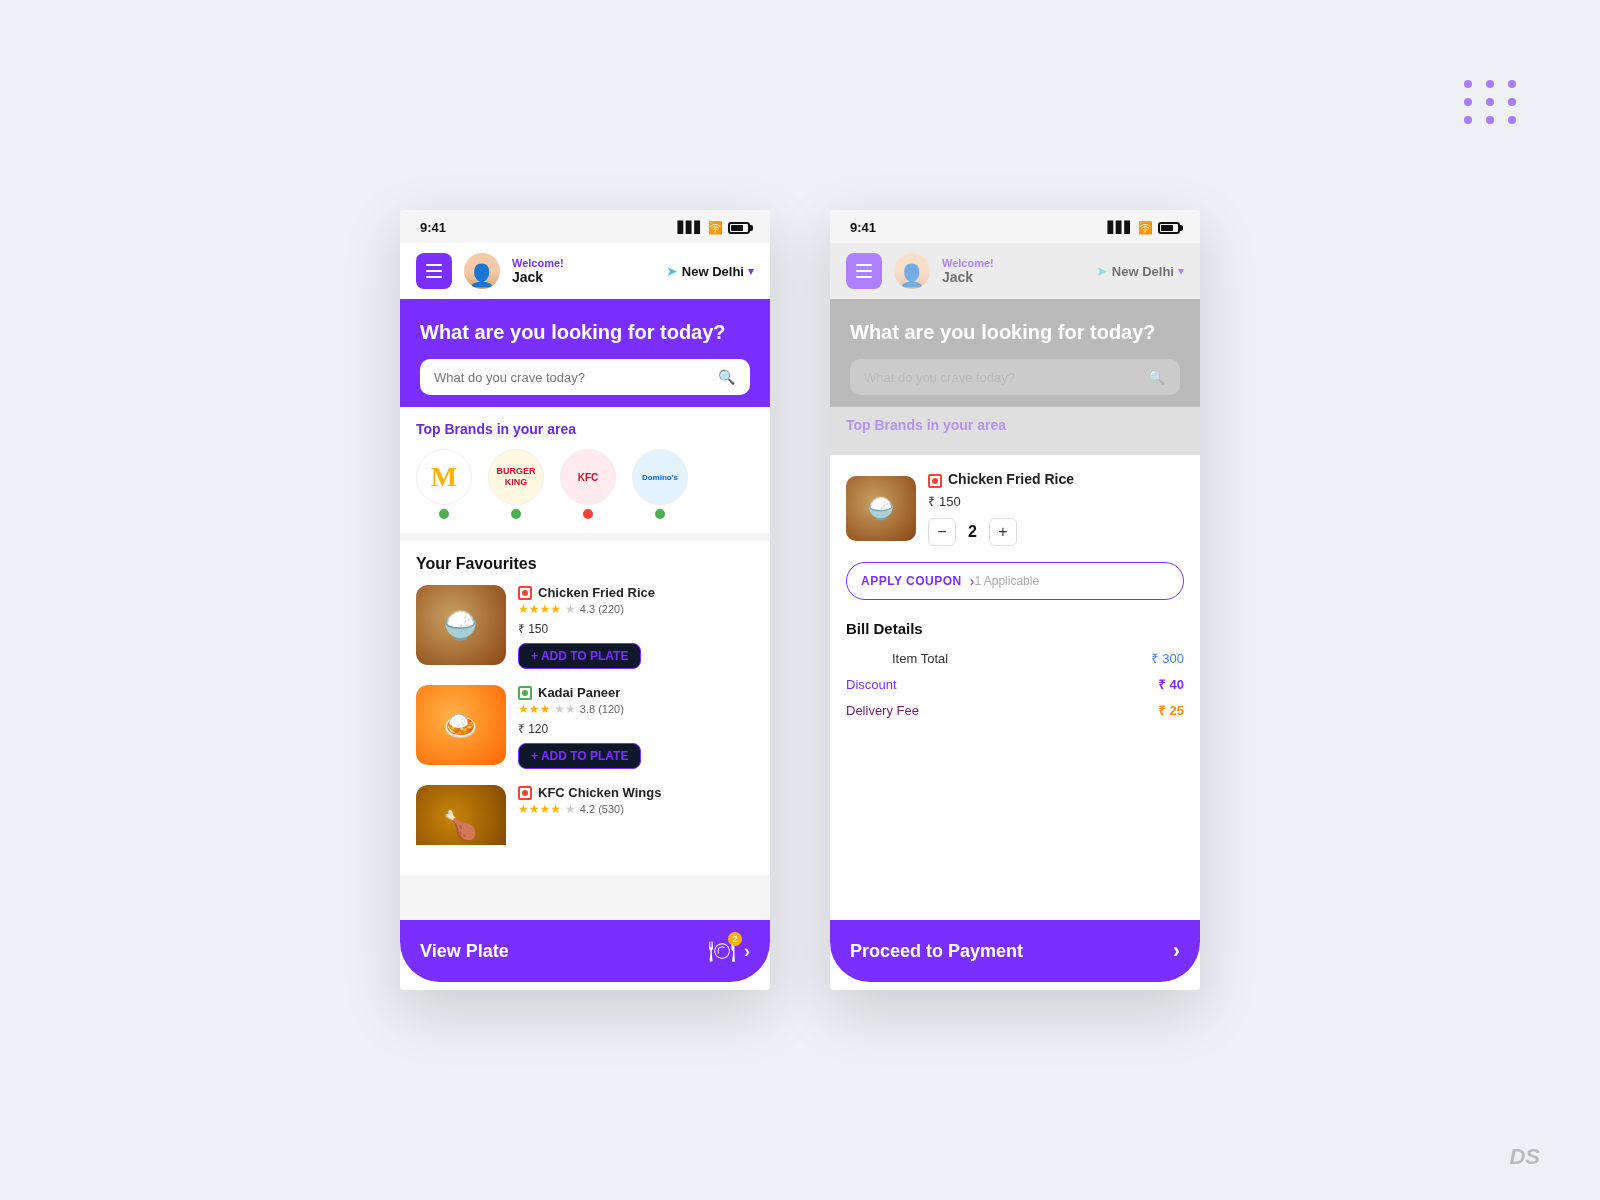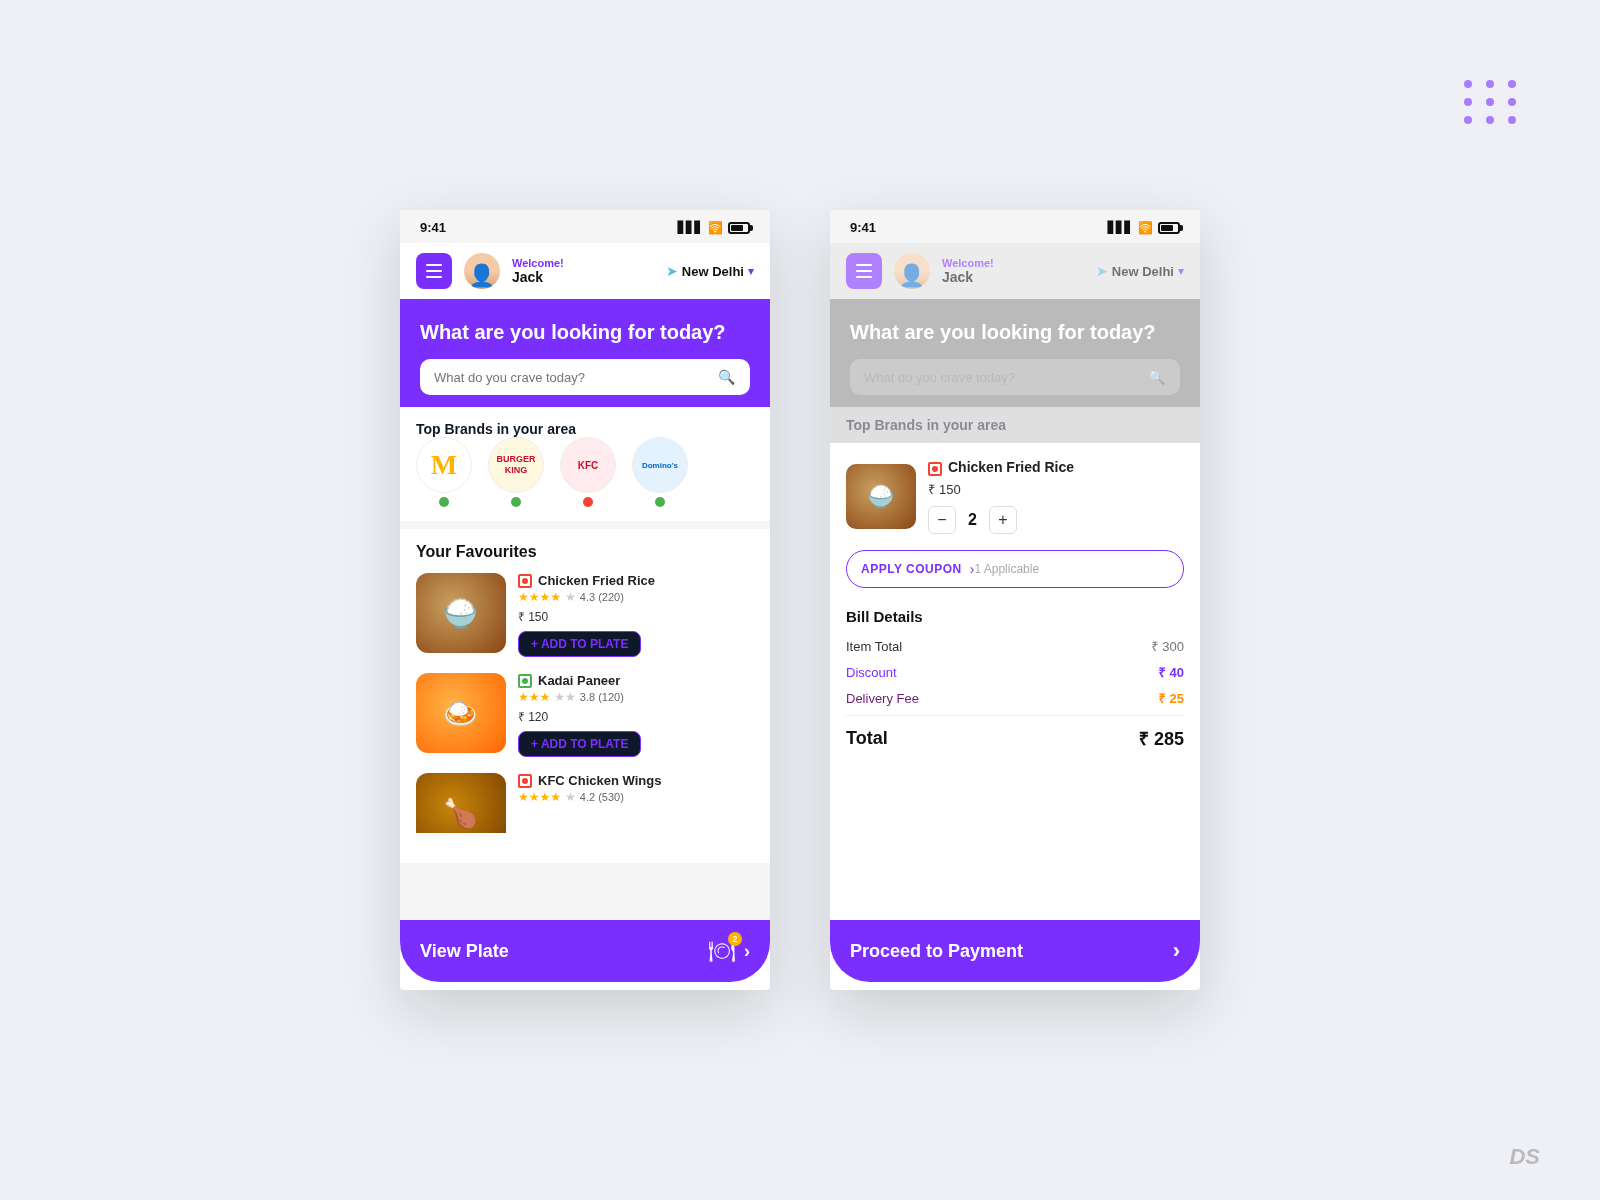--- a/index.html
+++ b/index.html
@@ -207,22 +207,22 @@
     }
 
     
     .brands-section {
       background: #fff;
       padding: 14px 16px;
     }
     .section-title {
       font-size: 14px;
       font-weight: 600;
-      color: #0f172a;
-      margin-bottom: 0;
+      color: #6d28d9;
+      margin-bottom: 12px;
     }
     .brands-row {
       display: flex;
       gap: 16px;
       align-items: center;
     }
     .brand-item {
       display: flex;
       flex-direction: column;
       align-items: center;
@@ -459,22 +459,22 @@
       font-weight: 800;
       color: #111;
       margin-bottom: 12px;
     }
     .bill-row {
       display: flex;
       justify-content: space-between;
       align-items: center;
       margin-bottom: 8px;
     }
-    .bill-label { font-size: 13px; color: #333; }
-    .bill-value { font-size: 13px; color: #737373; font-weight: 500; }
+    .bill-label { font-size: 13px; color: #333; margin-left: 46px; }
+    .bill-value { font-size: 13px; color: #3b82f6; font-weight: 500; }
     .bill-label-discount { font-size: 13px; color: #7B2FFF; }
     .bill-value-discount { font-size: 13px; color: #7B2FFF; font-weight: 600; }
     .bill-label-delivery { font-size: 13px; color: #701a75; }
     .bill-value-delivery { font-size: 13px; color: #FF8C00; font-weight: 600; }
     .total-row {
       display: flex;
       justify-content: space-between;
       align-items: center;
       margin-top: 8px;
       border-top: 1px solid #eee;
@@ -781,24 +781,20 @@
             <span class="bill-value">₹ 300</span>
           </div>
           <div class="bill-row">
             <span class="bill-label-discount">Discount</span>
             <span class="bill-value-discount">₹ 40</span>
           </div>
           <div class="bill-row">
             <span class="bill-label-delivery">Delivery Fee</span>
             <span class="bill-value-delivery">₹ 25</span>
           </div>
-          <div class="total-row">
-            <span class="total-label">Total</span>
-            <span class="total-value">₹ 285</span>
-          </div>
         </div>
       </div>
     </div>
 
     <div class="bottom-bar">
       <span class="bottom-bar-text">Proceed to Payment</span>
       <span class="chevron-right" style="font-size:22px;">›</span>
     </div>
     <div class="home-indicator"></div>
   </div>

